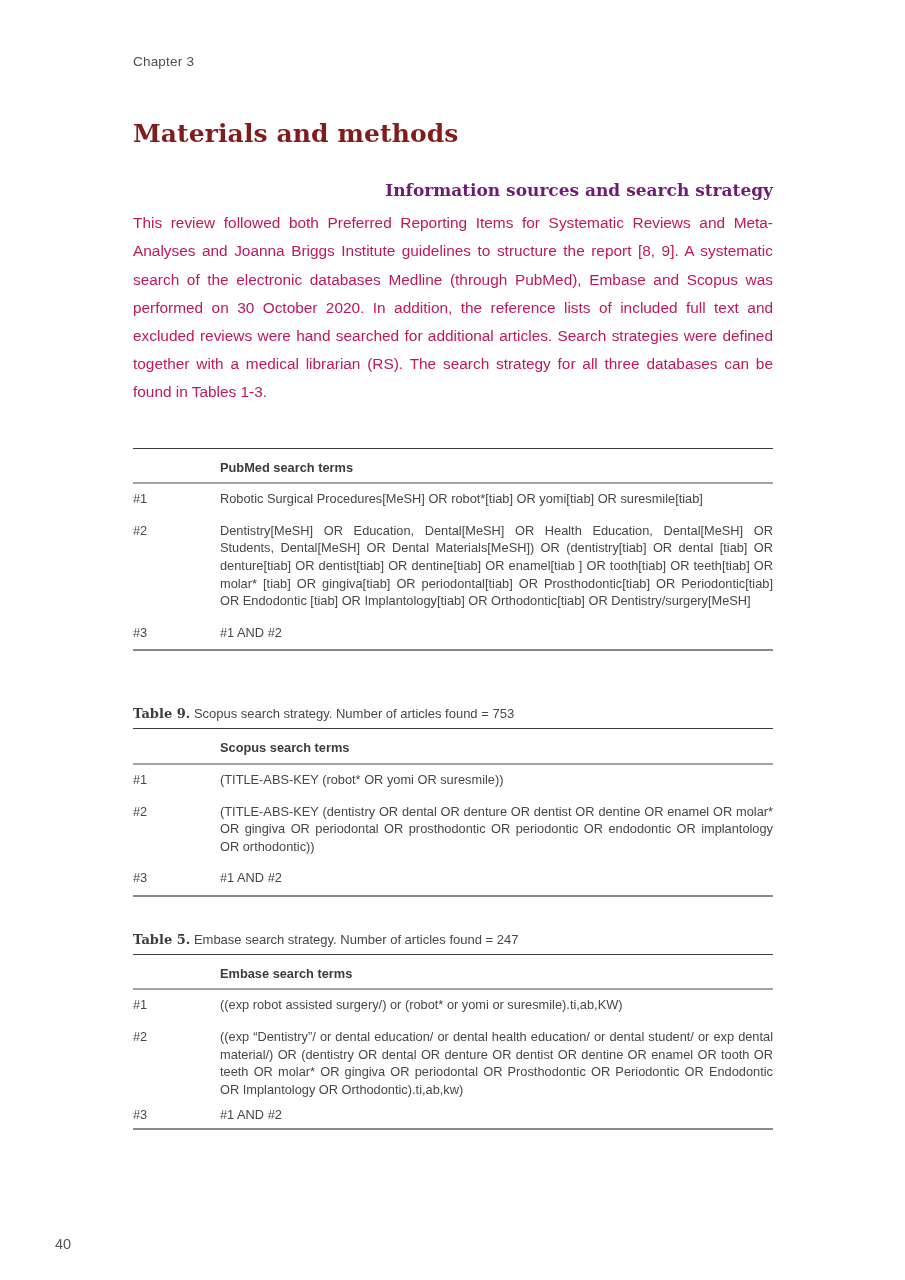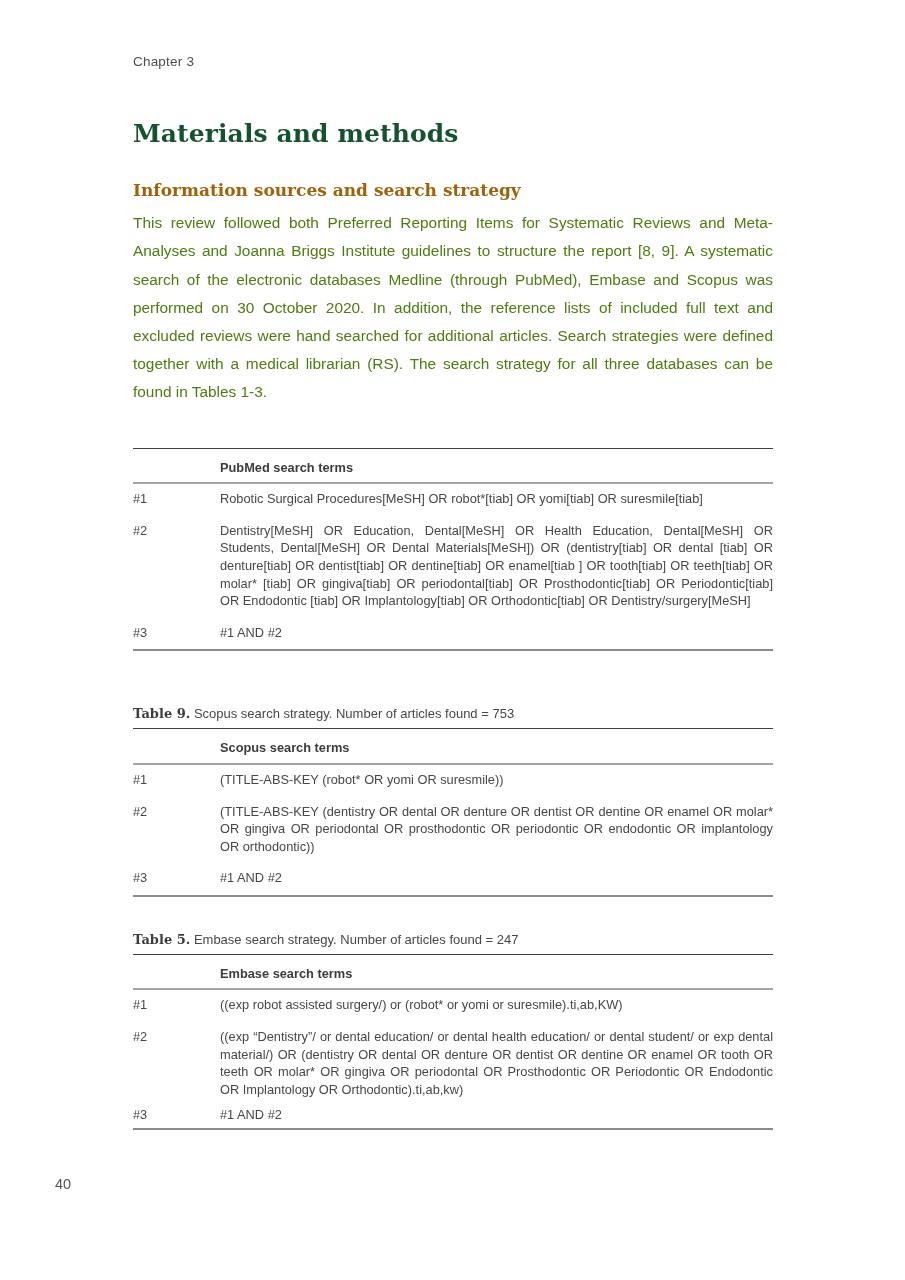--- a/index.html
+++ b/index.html
@@ -24,37 +24,38 @@
     font-size: 13.5px;
     letter-spacing: 0.2px;
     color: #4d4d4d;
   }
   h1.title {
     margin: 51px 0 0 0;
     font-family: "DejaVu Serif", serif;
     font-weight: 700;
     font-size: 25px;
     line-height: 1.15;
-    color: #14532d;
+    color: #7f1d1d;
     letter-spacing: 0.1px;
   }
   h2.subtitle {
     margin: 31px 0 0 0;
     font-family: "DejaVu Serif", serif;
     font-weight: 700;
     font-size: 17px;
     line-height: 1.2;
-    color: #a16207;
+    color: #701a75;
+    text-align: right;
   }
   p.body-text {
     margin: 9px 0 0 0;
     font-size: 15.4px;
     line-height: 28.2px;
     text-align: justify;
-    color: #4d7c0f;
+    color: #be185d;
   }
   .tablock { width: 640px; }
   .tab-1 { margin-top: 41px; }
   .tab-2 { margin-top: 55px; }
   .tab-3 { margin-top: 35px; }
   .caption {
     font-size: 13px;
     color: #474747;
     margin-bottom: 7px;
   }
@@ -85,21 +86,21 @@
     border-bottom: 2.5px solid #a3a3a3;
   }
   table.search-table td { padding: 6px 0 8px 0; }
   td.idcol, th.idcol { width: 87px; }
   td.terms { text-align: justify; }
   td.single { text-align: left; }
   tr.tight td { padding-top: 0; padding-bottom: 4px; }
   .pagenum {
     position: absolute;
     left: 55px;
-    top: 1176px;
+    top: 1236px;
     font-size: 14.5px;
     color: #555555;
   }
 </style>
 </head>
 <body>
 
 <div class="page">
   <div class="content">
 

